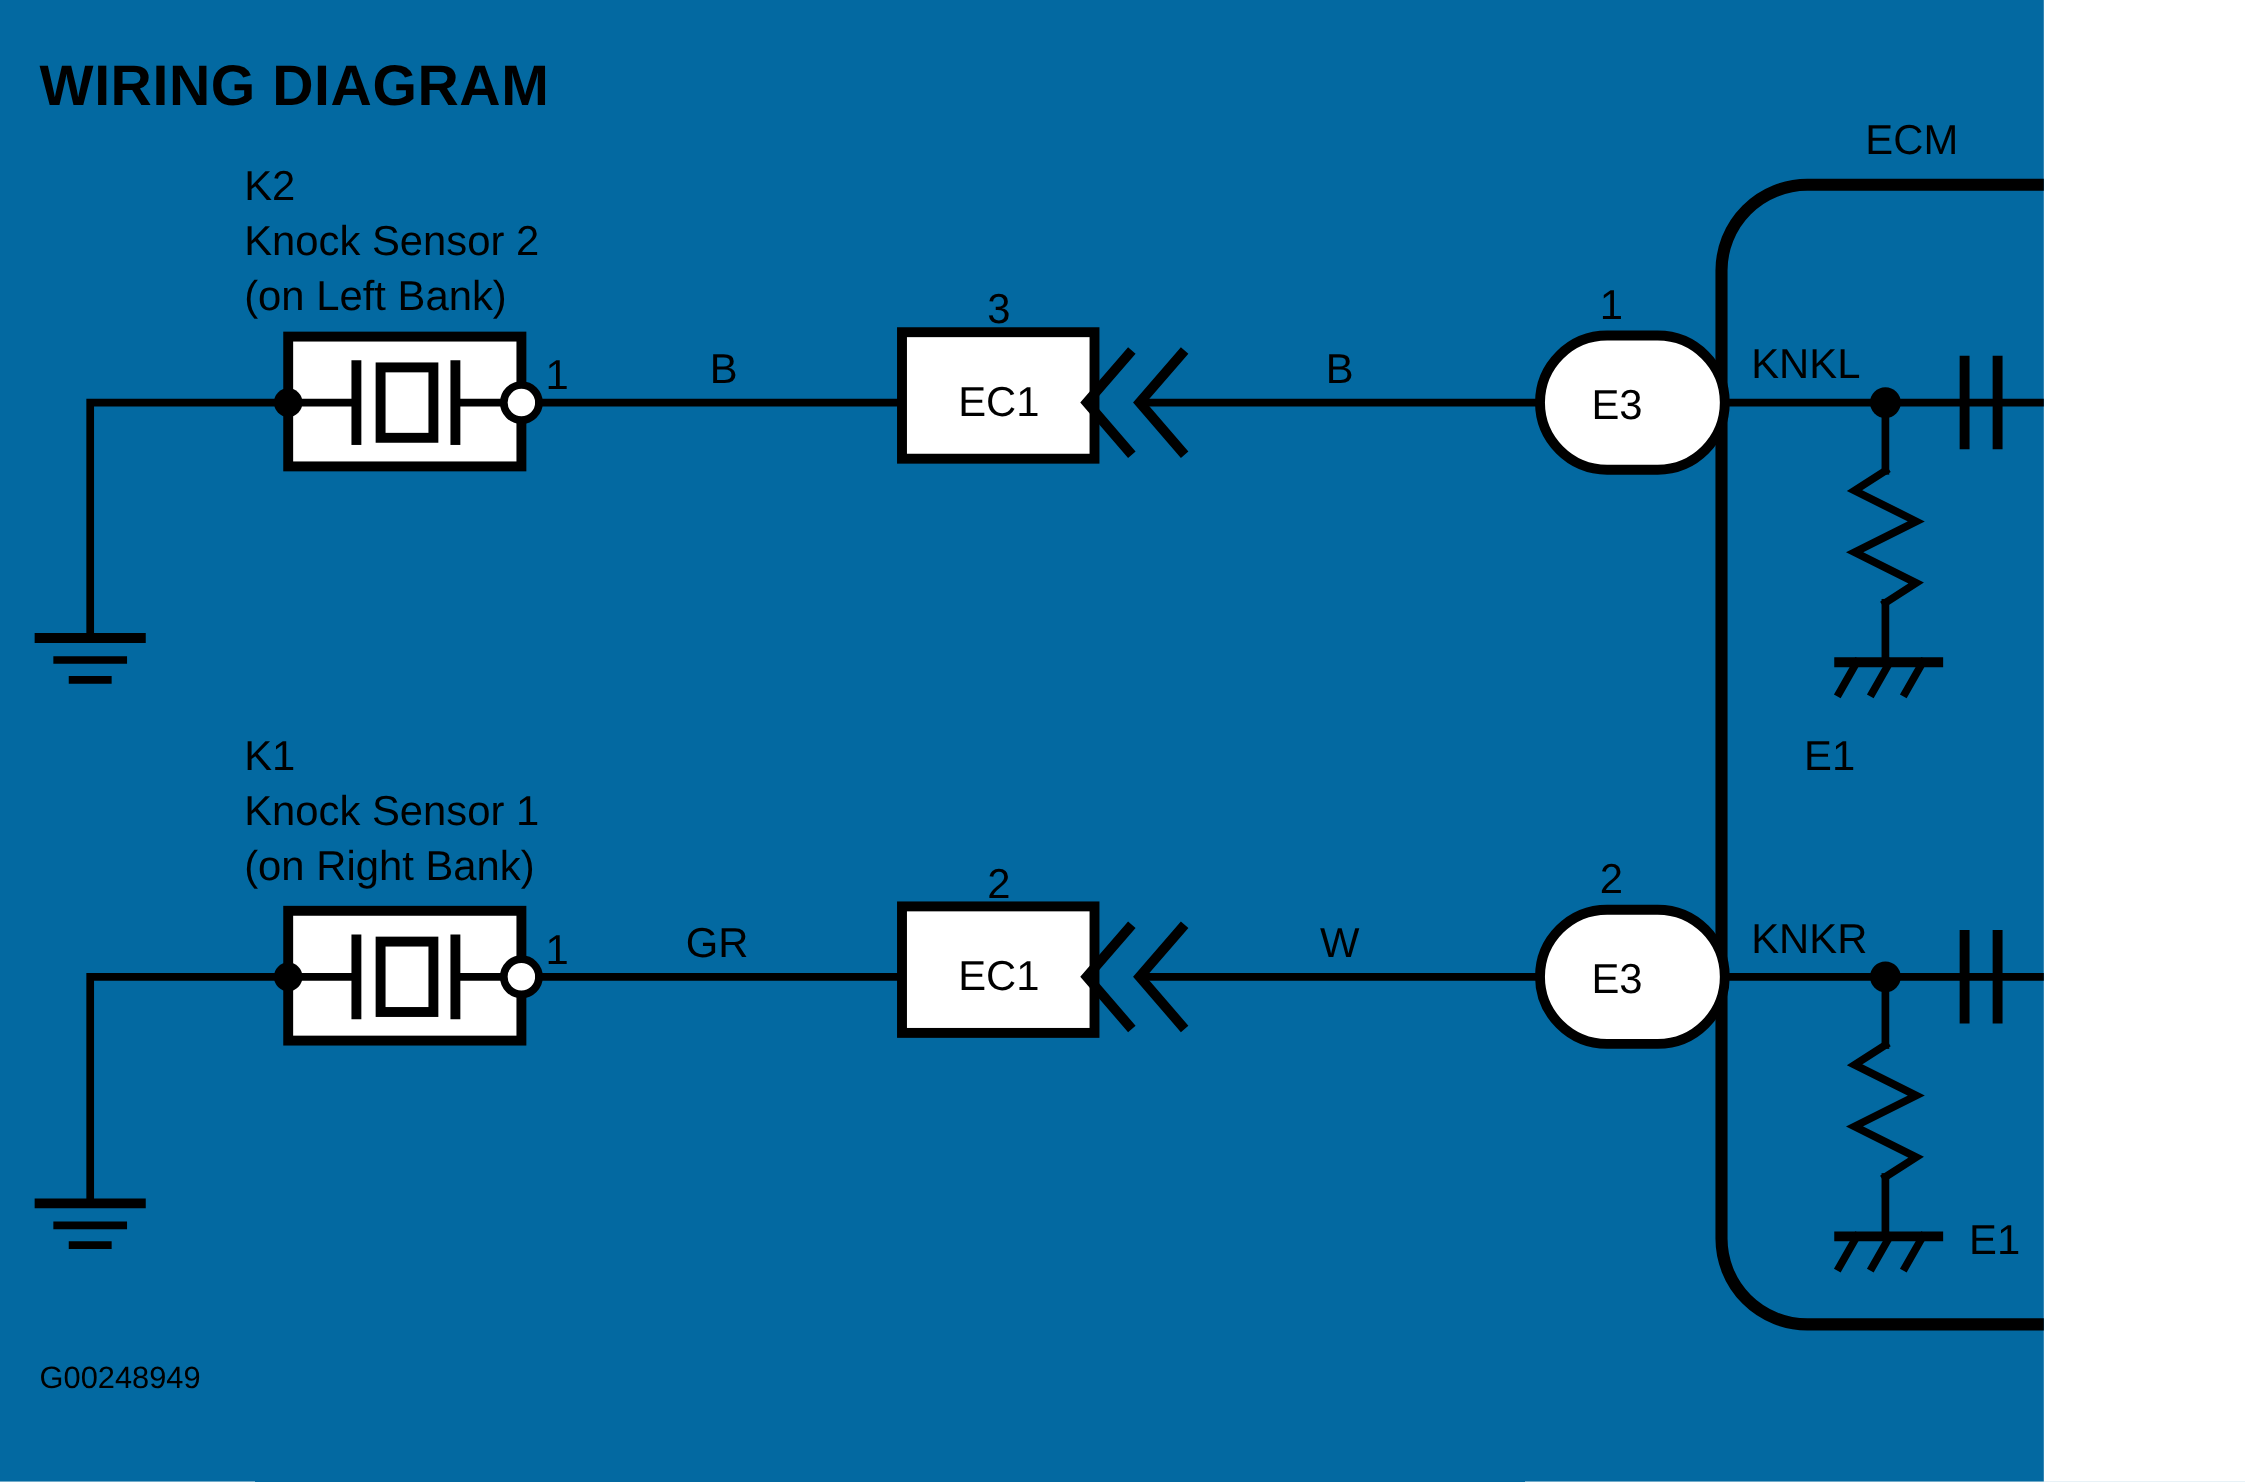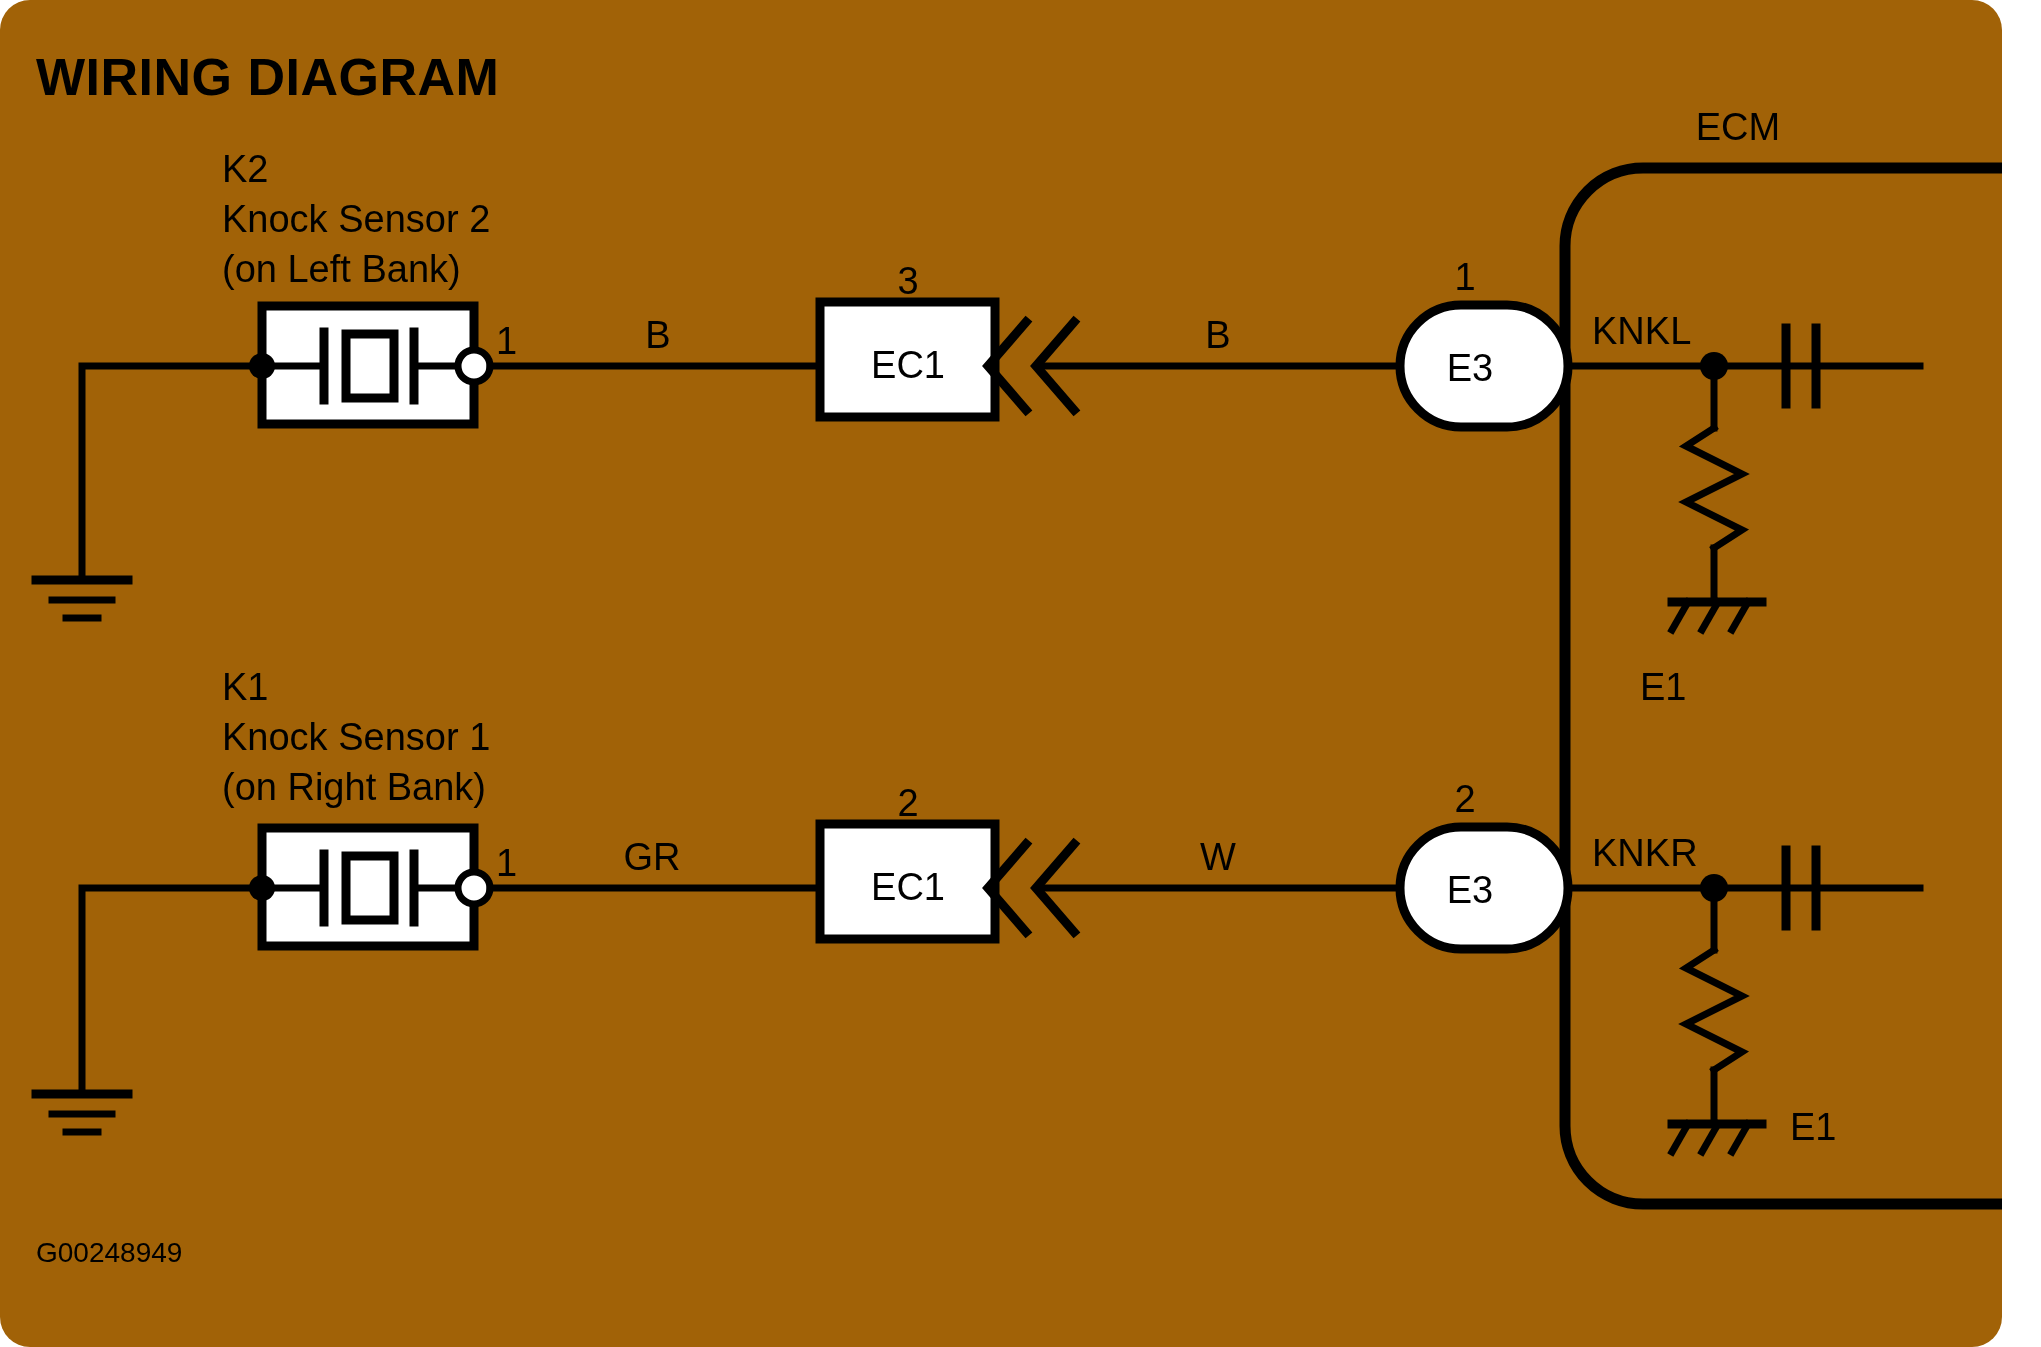--- a/index.html
+++ b/index.html
@@ -7,25 +7,24 @@
     margin: 0;
     padding: 0;
     background: #ffffff;
   }
   body {
     font-family: "Liberation Sans", sans-serif;
     color: #000000;
   }
   #page {
     position: relative;
-    width: 2002px;
+    width: 1858px;
     height: 1347px;
-    background: #a16207;
+    background: #0369a1;
     overflow: hidden;
-    border-radius: 30px;
   }
   #diagram-svg {
     position: absolute;
     left: 0;
     top: 0;
     width: 2041px;
     height: 1347px;
   }
   .ttl {
     font-family: "Liberation Sans", sans-serif;

